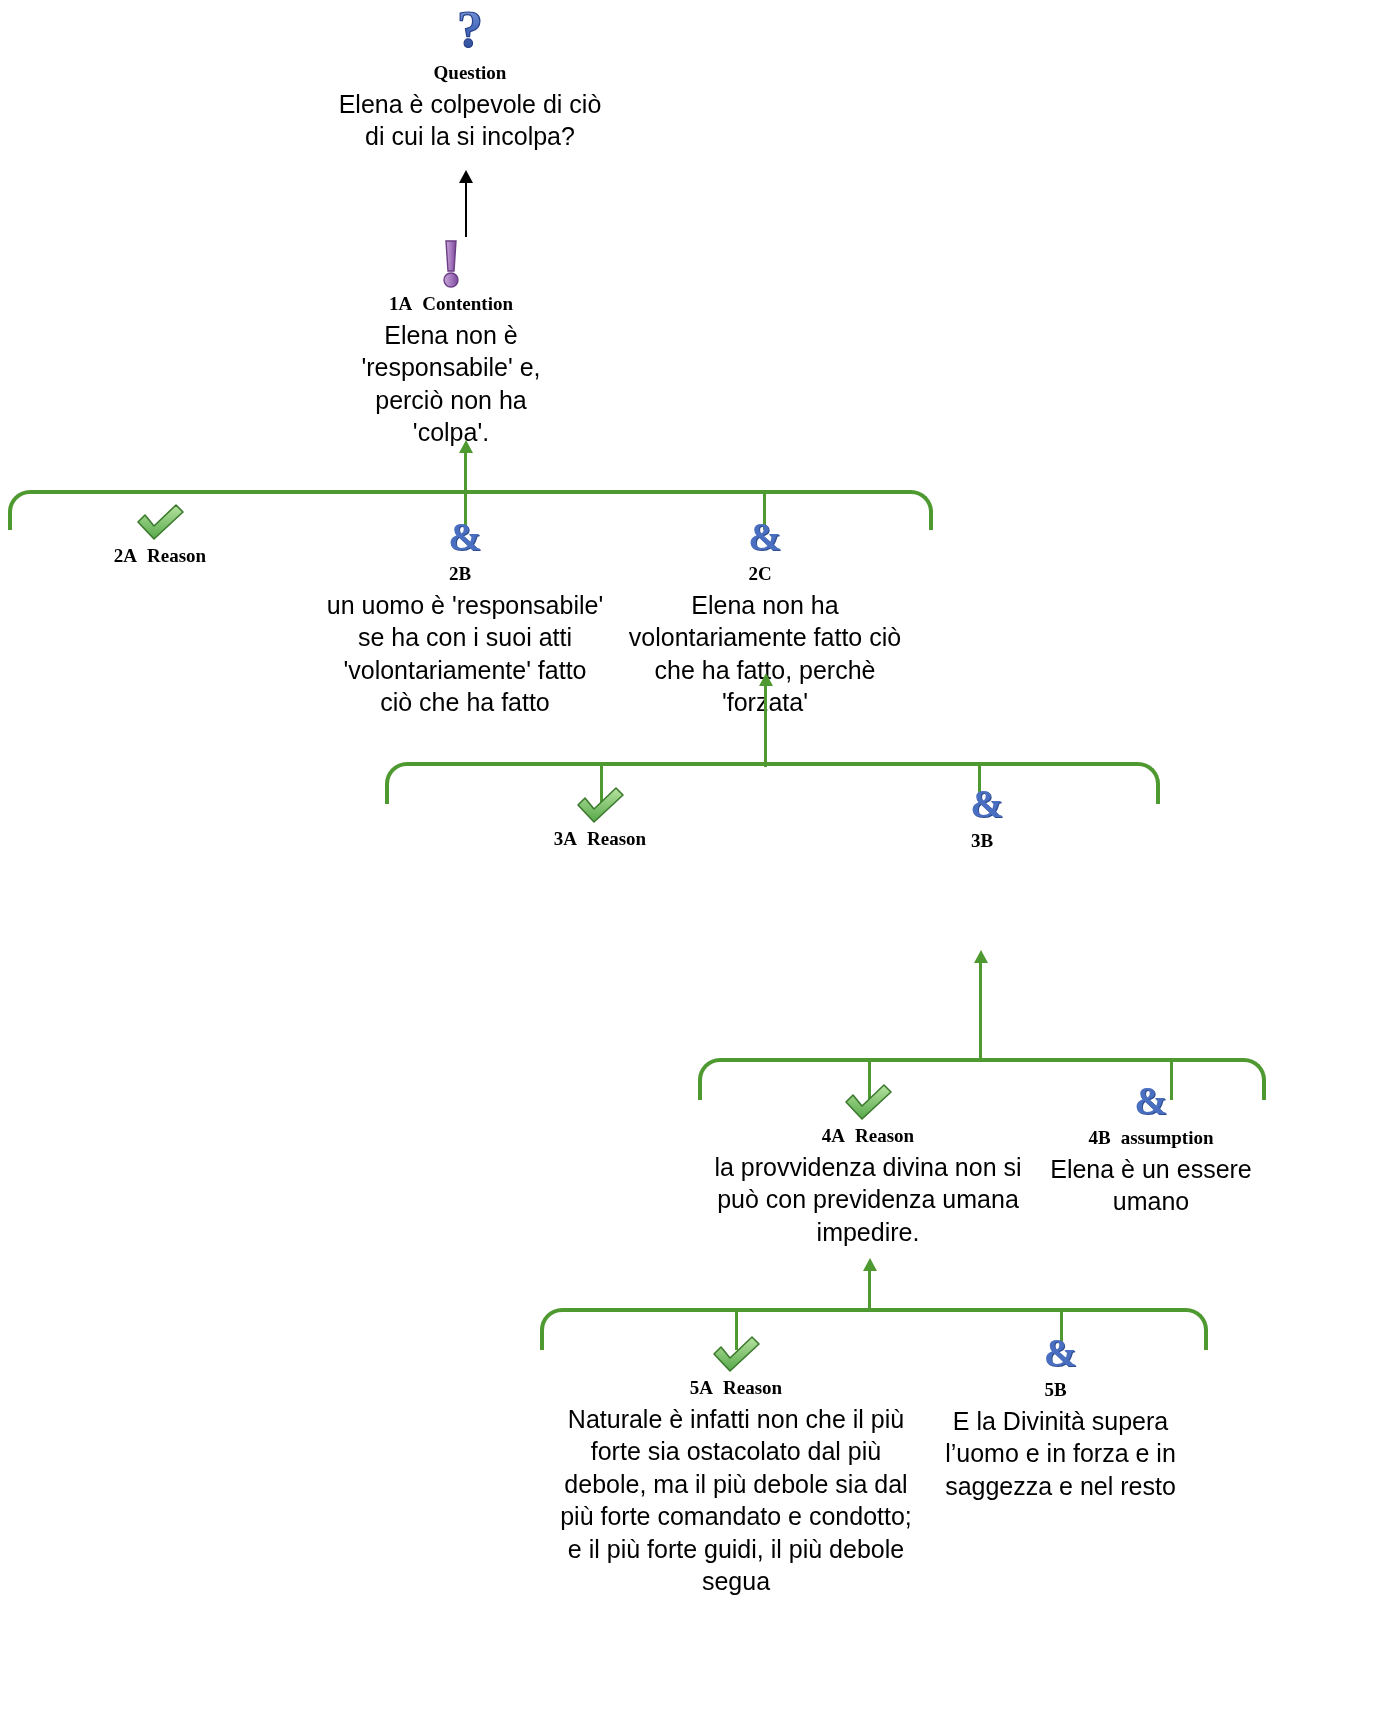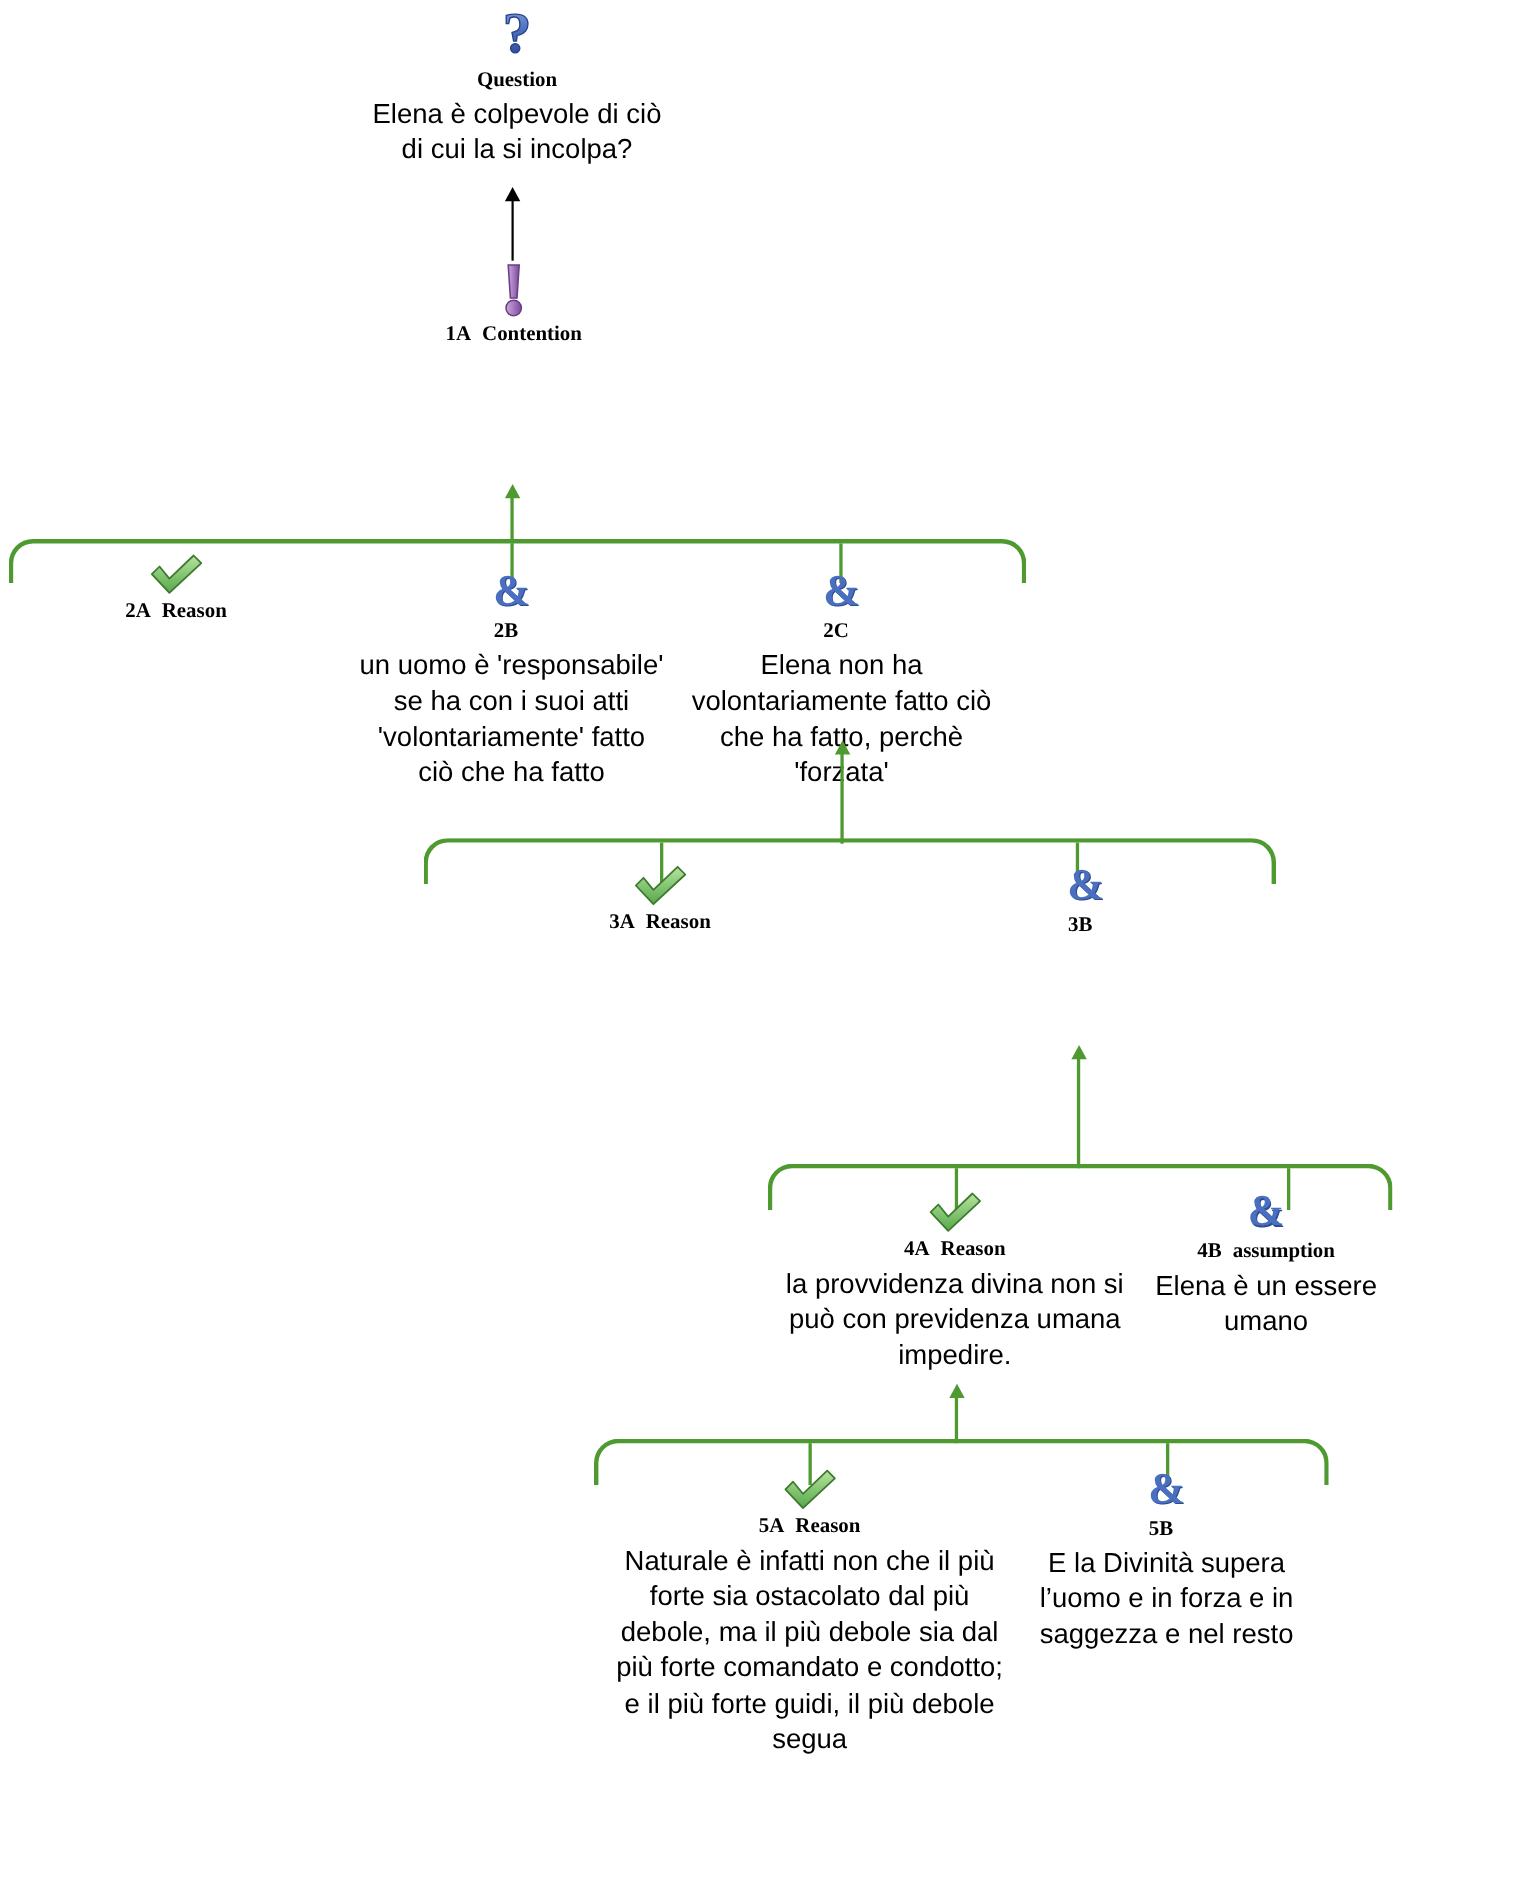--- a/index.html
+++ b/index.html
@@ -112,37 +112,38 @@
     </span>
     <div class="node-head">
       <span class="type">Question</span>
     </div>
     <div class="node-body">Elena è colpevole di ciò di cui la si incolpa?</div>
   </div>
 
   <div class="arrowhead black" style="left:459px; top:170px;"></div>
   <div class="vline" style="left:465px; top:182px; width:2px; height:55px;"></div>
 
-  <div class="node" style="left:372px; top:238px; width:190px;">
+  <div class="node" style="left:356px; top:238px; width:190px;">
     <span class="node-icon icon-excl">
       <svg viewBox="0 0 28 52" width="28" height="52">
         <defs>
           <linearGradient id="pg" x1="0" y1="0" x2="1" y2="0">
             <stop offset="0%" stop-color="#c8a8d8"></stop>
             <stop offset="50%" stop-color="#a678c0"></stop>
             <stop offset="100%" stop-color="#7b4a96"></stop>
           </linearGradient>
         </defs>
         <path d="M9 3 L19 3 L17 33 L11 33 Z" fill="url(#pg)" stroke="#6a3d84" stroke-width="1.4"></path>
         <circle cx="14" cy="42" r="7" fill="url(#pg)" stroke="#6a3d84" stroke-width="1.4"></circle>
       </svg>
     </span>
     <div class="node-head">
       <span class="num">1A</span><span class="type">Contention</span>
     </div>
+    <div class="node-body">Elena non è 'responsabile' e, perciò non ha 'colpa'.</div>
   </div>
 
   <div class="arrowhead green" style="left:459px; top:440px;"></div>
   <div class="vline green" style="left:464px; top:452px; width:3px; height:42px;"></div>
 
   <div class="bracket" style="left:8px; top:490px; width:925px; height:40px;"></div>
   <div class="riser" style="left:464px; top:494px; height:36px;"></div>
   <div class="riser" style="left:763px; top:494px; height:36px;"></div>
 
   <div class="node" style="left:10px; top:502px; width:300px;">

